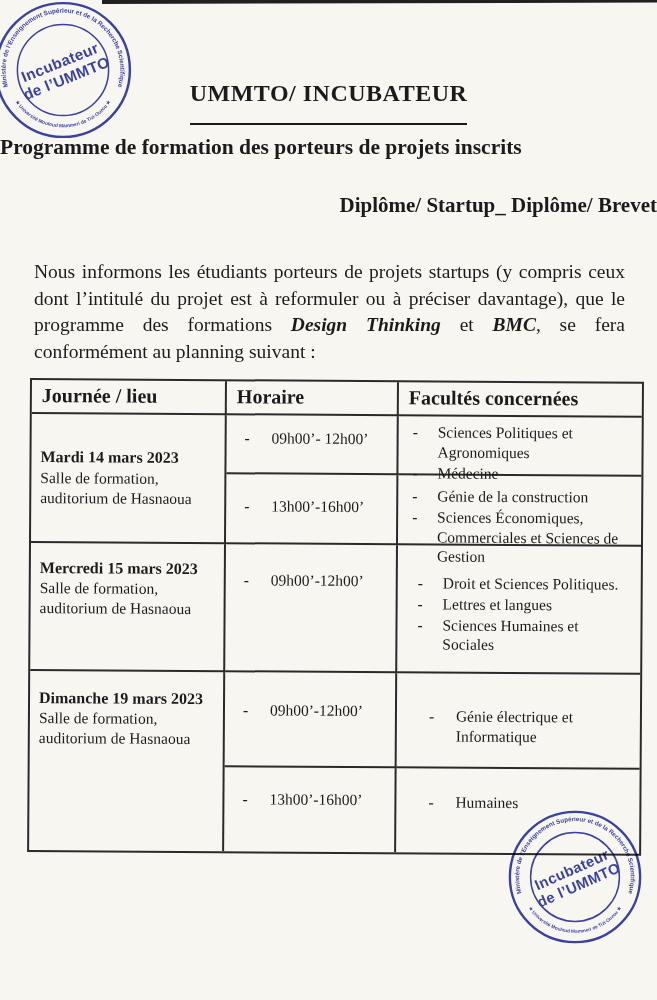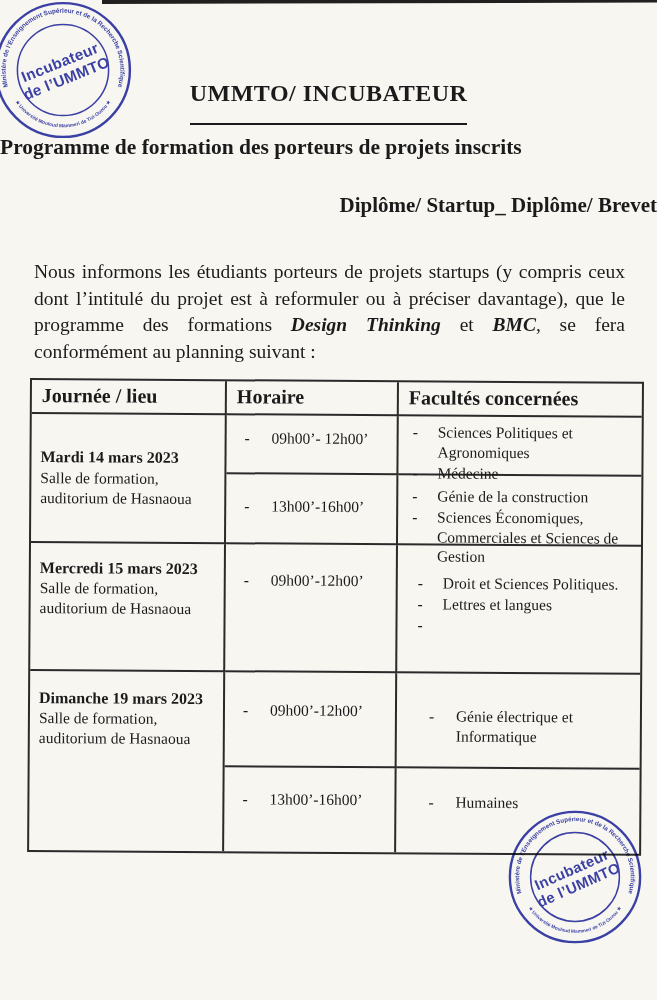--- a/index.html
+++ b/index.html
@@ -194,20 +194,21 @@
       <div class="fac-item">
         <span class="dash">-</span>
         <span class="ft">Droit et Sciences Politiques.</span>
       </div>
       <div class="fac-item">
         <span class="dash">-</span>
         <span class="ft">Lettres et langues</span>
       </div>
       <div class="fac-item">
         <span class="dash">-</span>
+        <span class="ft">Sciences Humaines et Sociales</span>
       </div>
     </div>
 
     <div class="cell date-cell c-date3 br">
       <div class="dl">Dimanche 19 mars 2023</div>
       <div class="vl">Salle de formation,</div>
       <div class="vl">auditorium de Hasnaoua</div>
     </div>
     <div class="cell time-cell pt28 c-hor3a br bb">
       <span class="dash">-</span>

